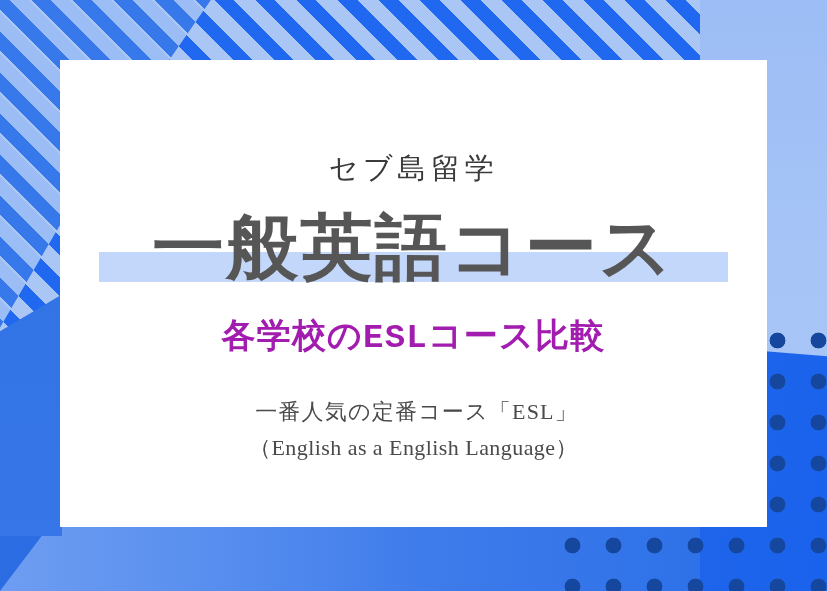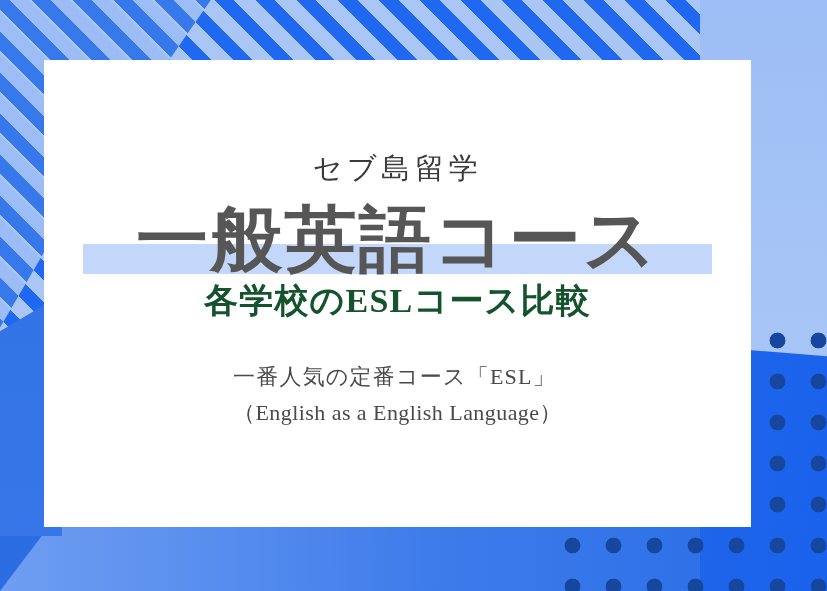--- a/index.html
+++ b/index.html
@@ -113,21 +113,21 @@
     width: 283px;
     height: 277px;
     background-image: radial-gradient(#15479e 7.6px, rgba(0,0,0,0) 8.2px);
     background-size: 41px 41px;
     background-position: 8px 6px;
   }
 
   
   .card {
     position: absolute;
-    left: 44px;
+    left: 60px;
     top: 60px;
     width: 707px;
     height: 467px;
     background: #ffffff;
   }
 
   .card-inner {
     position: absolute;
     inset: 0;
     display: flex;
@@ -142,21 +142,21 @@
     font-size: 29px;
     letter-spacing: .16em;
     color: #3b3b3b;
     font-weight: 400;
     white-space: nowrap;
   }
 
   
   .title-wrap {
     position: relative;
-    margin-top: 14px;
+    margin-top: 22px;
     width: 100%;
     display: flex;
     justify-content: center;
     align-items: flex-end;
     text-align: center;
   }
   .title-hl {
     position: absolute;
     left: 39px;
     right: 39px;
@@ -173,32 +173,33 @@
     font-weight: 700;
     letter-spacing: .03em;
     color: #565656;
     line-height: 1.02;
     white-space: nowrap;
     padding-bottom: 2px;
   }
 
   
   .subtitle {
-    font-family: Liberation Serif, serif;
+    margin-top: 27px;
+    font-family: Liberation Mono, monospace;
     font-size: 34px;
     font-weight: 600;
     letter-spacing: .035em;
-    color: #14532d;
+    color: #a21caf;
     white-space: nowrap;
   }
 
   
   .lead {
     margin-top: 35px;
-    text-align: left;
+    text-align: right;
     font-family: "Liberation Serif", "DejaVu Serif", serif;
     font-size: 22px;
     line-height: 1.62;
     letter-spacing: .055em;
     color: #4a4a4a;
   }
   .lead .lead-line { display: block; white-space: nowrap; }
   .lead .lead-line.en { letter-spacing: .02em; }
 </style>
 </head>

